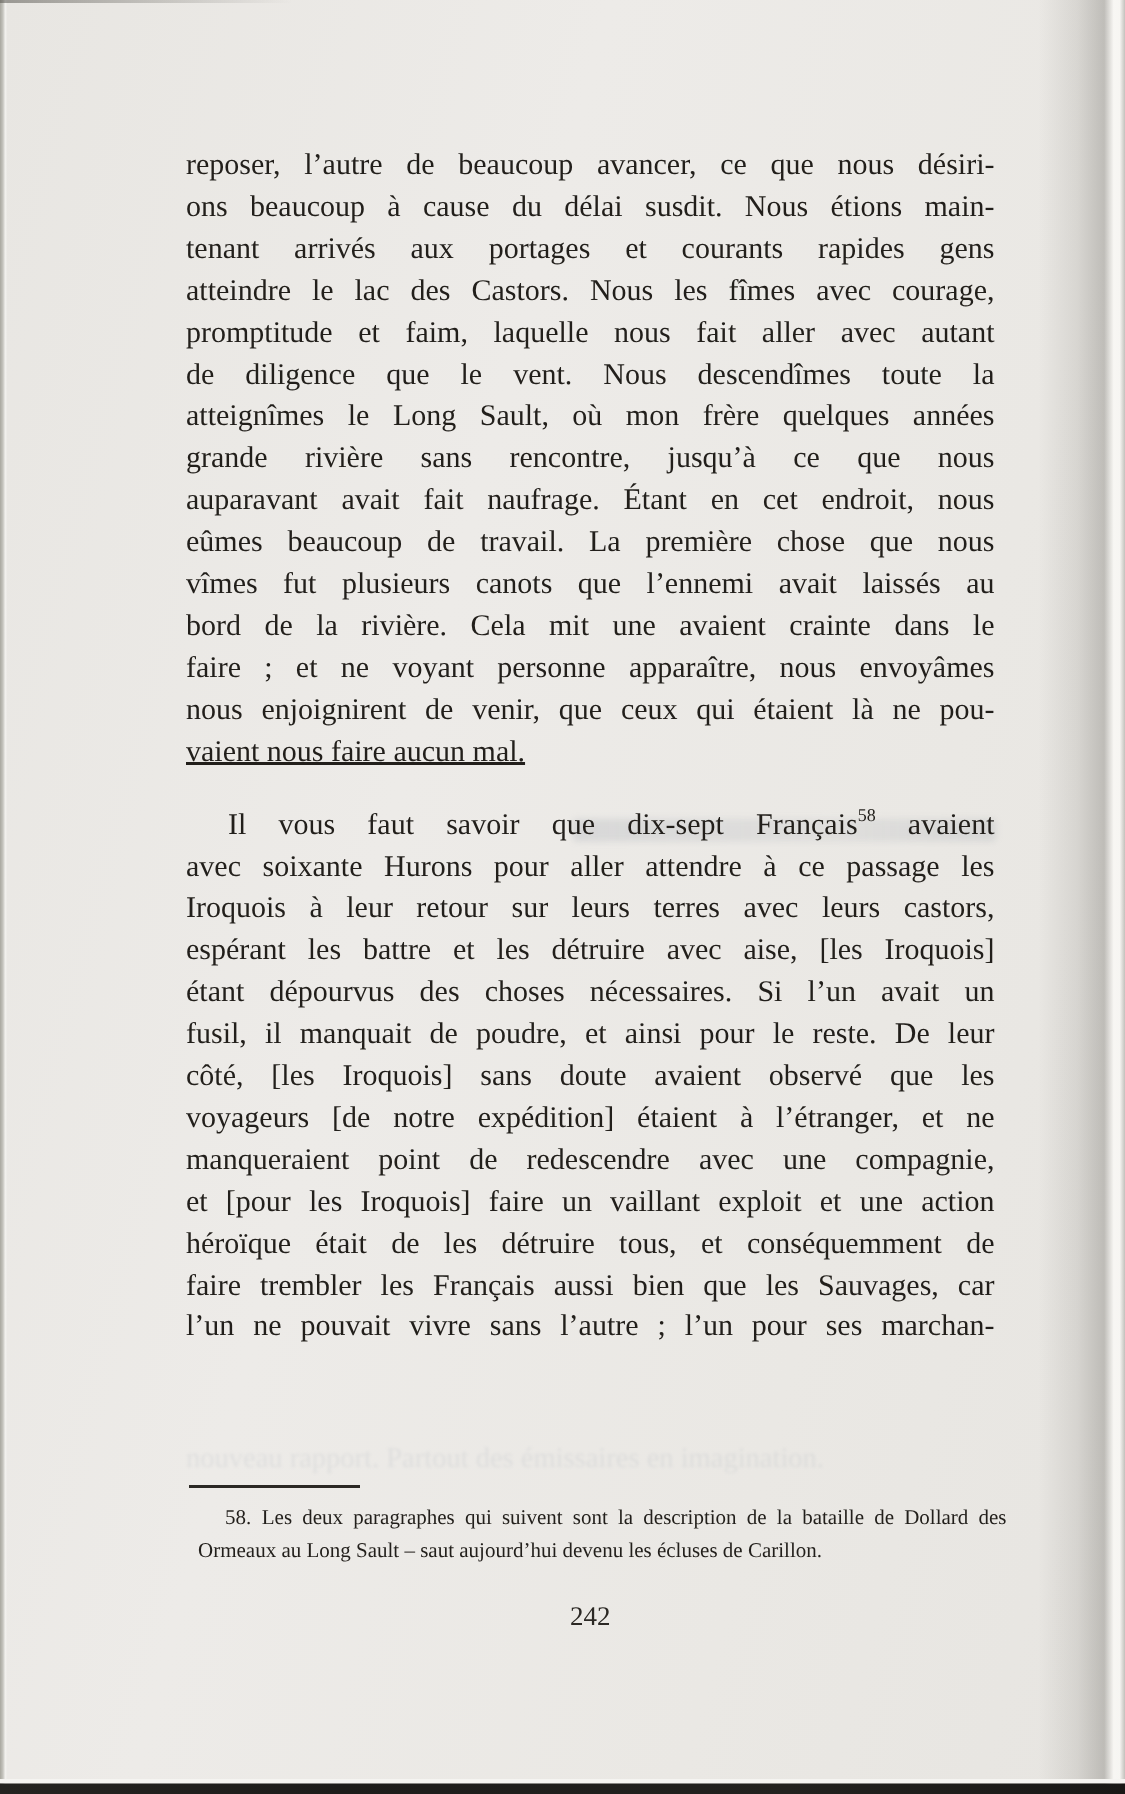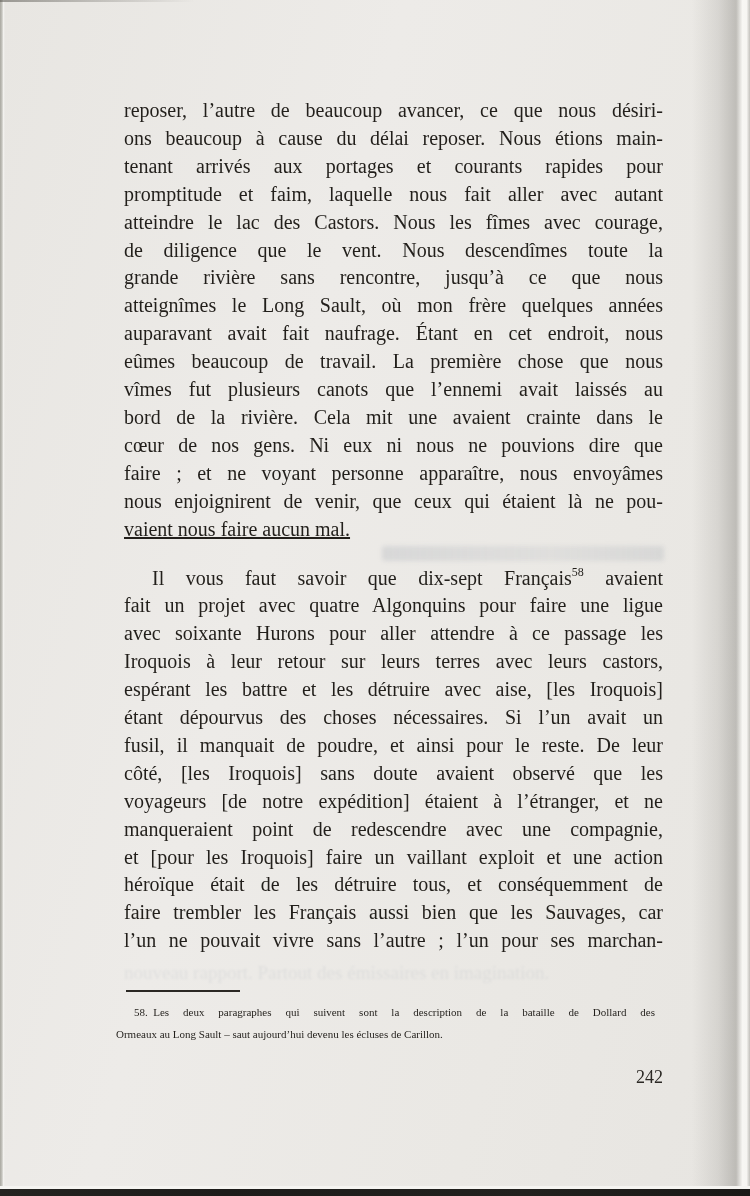--- a/index.html
+++ b/index.html
@@ -36,33 +36,33 @@
     position:relative;top:-1px;
     vertical-align:super;
   }
 
   
   .footnote-rule{
     position:absolute;left:126px;top:990px;
     width:114px;height:2px;background:#2b2824;
   }
   .footnote{
-    position:absolute;left:116px;top:1002px;width:539px;
-    font-size:11px;
+    position:absolute;left:132px;top:1002px;width:539px;
+    font-size:14px;
   }
   .fn-line{line-height:21.5px;}
   .fn-line.first{
     text-indent:18px;
     text-align:justify;text-align-last:justify;
   }
 
   
   .page-number{
     position:absolute;left:124px;top:1067px;width:539px;
-    text-align:right;font-size:18px;color:#2b2824;
+    text-align:center;font-size:18px;color:#2b2824;
   }
 
   
   .ghost-text{
     position:absolute;left:124px;top:962px;width:500px;
     font-size:19px;color:#8b96a4;opacity:.14;
     filter:blur(1px);
     text-align:left;
   }
   .ghost-smudge{
@@ -107,39 +107,37 @@
 <body>
 
 <div class="scan" style="--paper: #ebe9e5; --ink: #221f1b;">
 
   <div class="ghost-smudge"></div>
   <div class="ghost-text">nouveau rapport. Partout des émissaires en imagination.</div>
 
   <div class="textblock">
     <div class="para">
         <div class="line">reposer, l’autre de beaucoup avancer, ce que nous désiri-</div>
-        <div class="line">ons beaucoup à cause du délai reposer. Nous étions main-</div>
-        <div class="line">tenant arrivés aux portages et courants rapides pour</div>
+        <div class="line">ons beaucoup à cause du délai susdit. Nous étions main-</div>
+        <div class="line">tenant arrivés aux portages et courants rapides gens</div>
+        <div class="line">atteindre le lac des Castors. Nous les fîmes avec courage,</div>
         <div class="line">promptitude et faim, laquelle nous fait aller avec autant</div>
-        <div class="line">atteindre le lac des Castors. Nous les fîmes avec courage,</div>
         <div class="line">de diligence que le vent. Nous descendîmes toute la</div>
+        <div class="line">atteignîmes le Long Sault, où mon frère quelques années</div>
         <div class="line">grande rivière sans rencontre, jusqu’à ce que nous</div>
-        <div class="line">atteignîmes le Long Sault, où mon frère quelques années</div>
         <div class="line">auparavant avait fait naufrage. Étant en cet endroit, nous</div>
         <div class="line">eûmes beaucoup de travail. La première chose que nous</div>
         <div class="line">vîmes fut plusieurs canots que l’ennemi avait laissés au</div>
         <div class="line">bord de la rivière. Cela mit une avaient crainte dans le</div>
-        <div class="line">cœur de nos gens. Ni eux ni nous ne pouvions dire que</div>
         <div class="line">faire ; et ne voyant personne apparaître, nous envoyâmes</div>
         <div class="line">nous enjoignirent de venir, que ceux qui étaient là ne pou-</div>
         <div class="line no-just">vaient nous faire aucun mal.</div>
       </div>
     <div class="para indent">
         <div class="line"><span>Il vous faut savoir que dix-sept Français</span><sup>58</sup><span> avaient</span></div>
-        <div class="line">fait un projet avec quatre Algonquins pour faire une ligue</div>
         <div class="line">avec soixante Hurons pour aller attendre à ce passage les</div>
         <div class="line">Iroquois à leur retour sur leurs terres avec leurs castors,</div>
         <div class="line">espérant les battre et les détruire avec aise, [les Iroquois]</div>
         <div class="line">étant dépourvus des choses nécessaires. Si l’un avait un</div>
         <div class="line">fusil, il manquait de poudre, et ainsi pour le reste. De leur</div>
         <div class="line">côté, [les Iroquois] sans doute avaient observé que les</div>
         <div class="line">voyageurs [de notre expédition] étaient à l’étranger, et ne</div>
         <div class="line">manqueraient point de redescendre avec une compagnie,</div>
         <div class="line">et [pour les Iroquois] faire un vaillant exploit et une action</div>
         <div class="line">héroïque était de les détruire tous, et conséquemment de</div>

